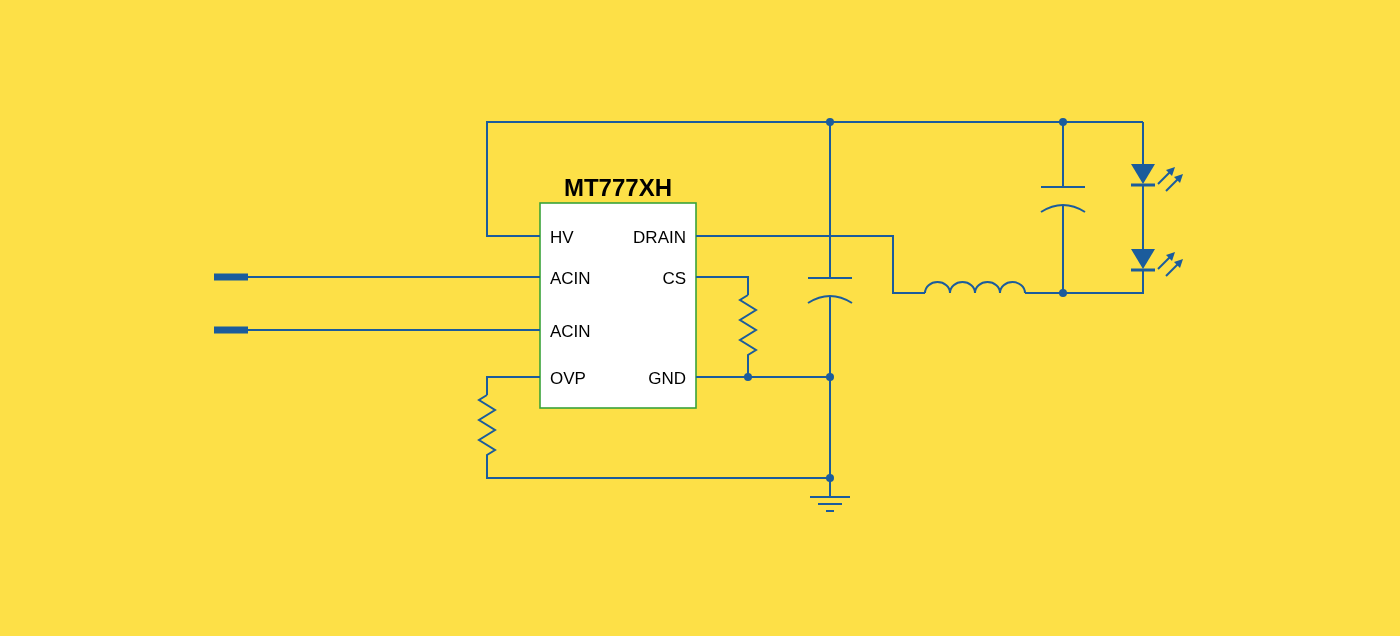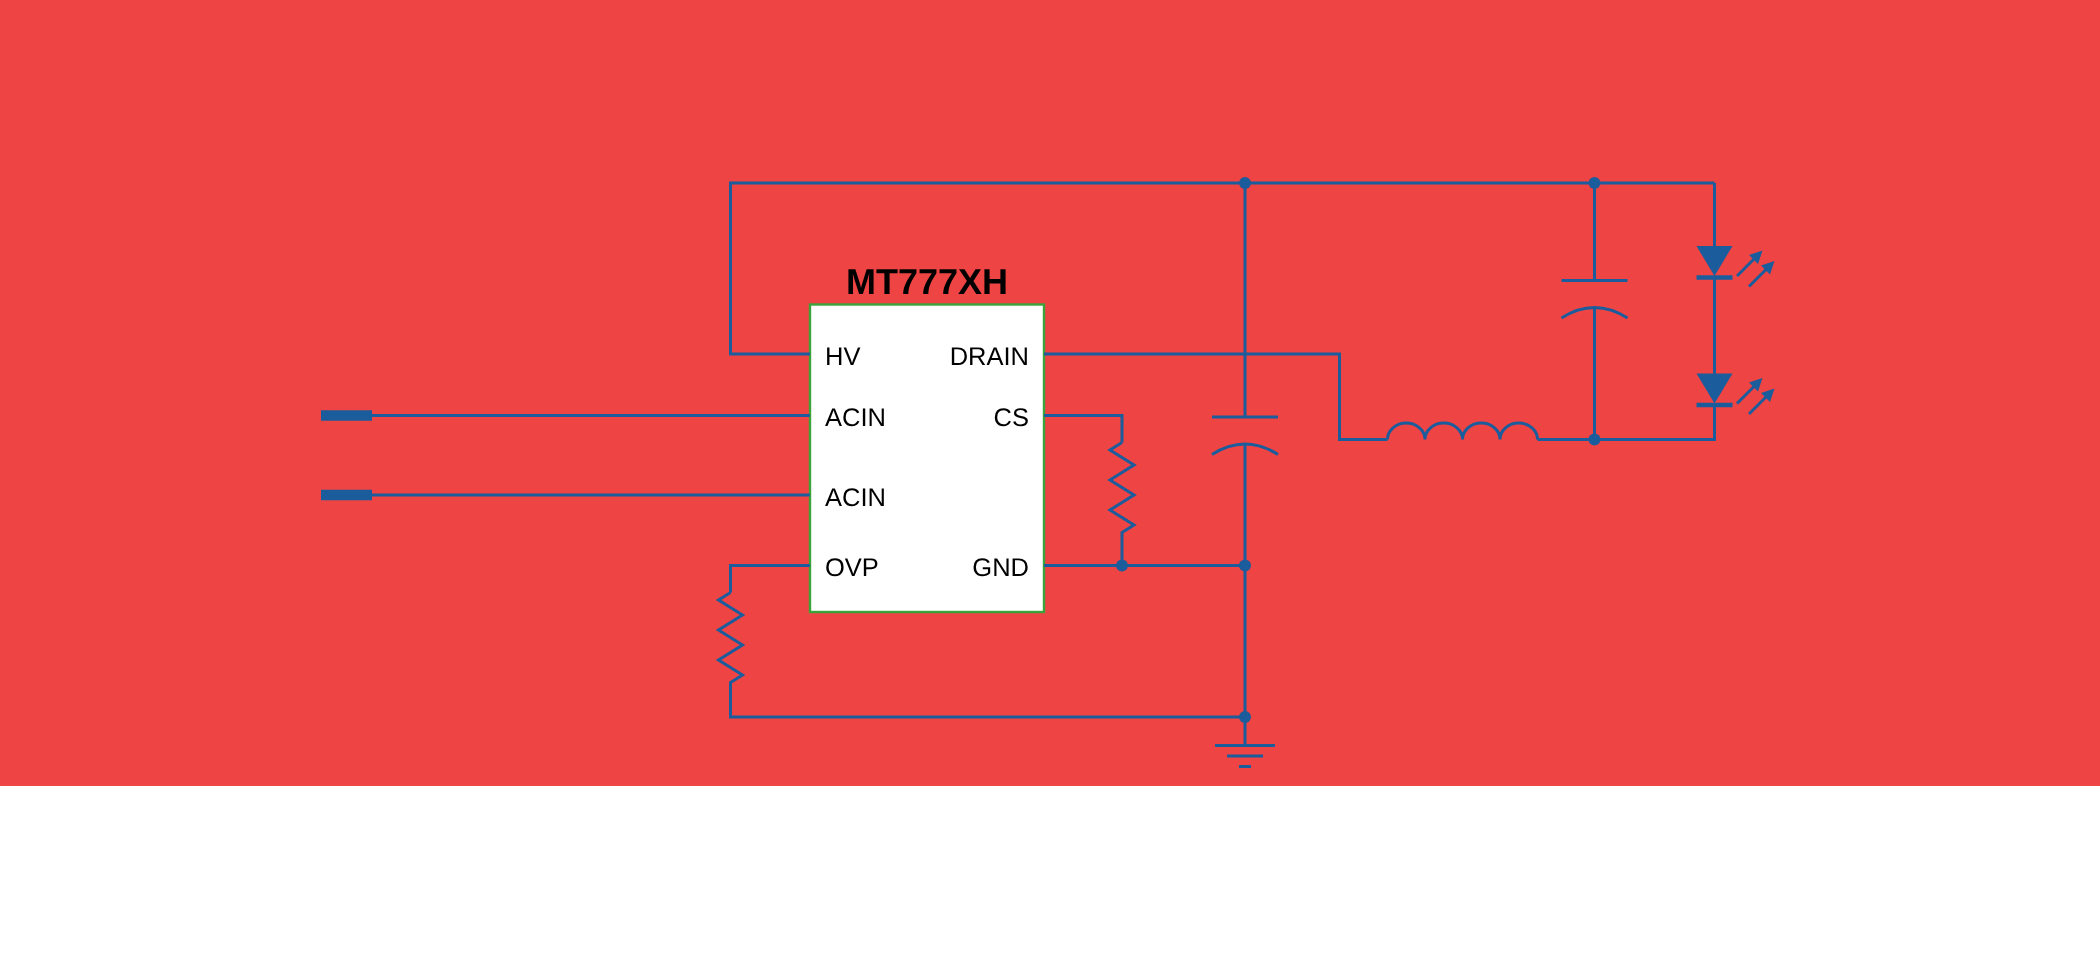--- a/index.html
+++ b/index.html
@@ -2,22 +2,22 @@
 <html><head>
 <meta charset="utf-8">
 <style>
   html, body {
     margin: 0;
     padding: 0;
     background: #ffffff;
   }
   .canvas {
     width: 1400px;
-    height: 524px;
-    background: #ef4444;
+    height: 636px;
+    background: #fde047;
     overflow: hidden;
     position: relative;
   }
   svg { display: block; }
   .title-text {
     font-family: "Liberation Sans", "DejaVu Sans", sans-serif;
     font-size: 24px;
     font-weight: bold;
   }
   .pin-text {

